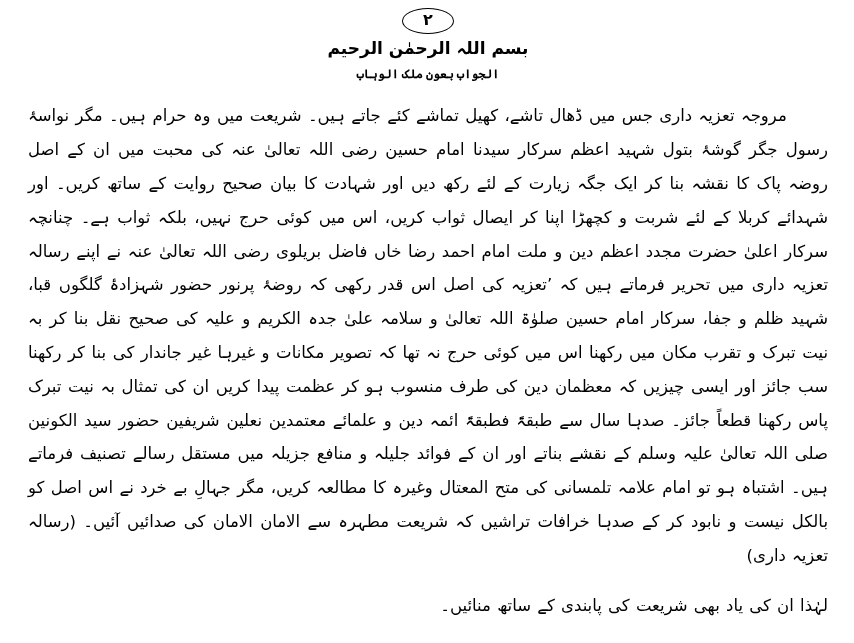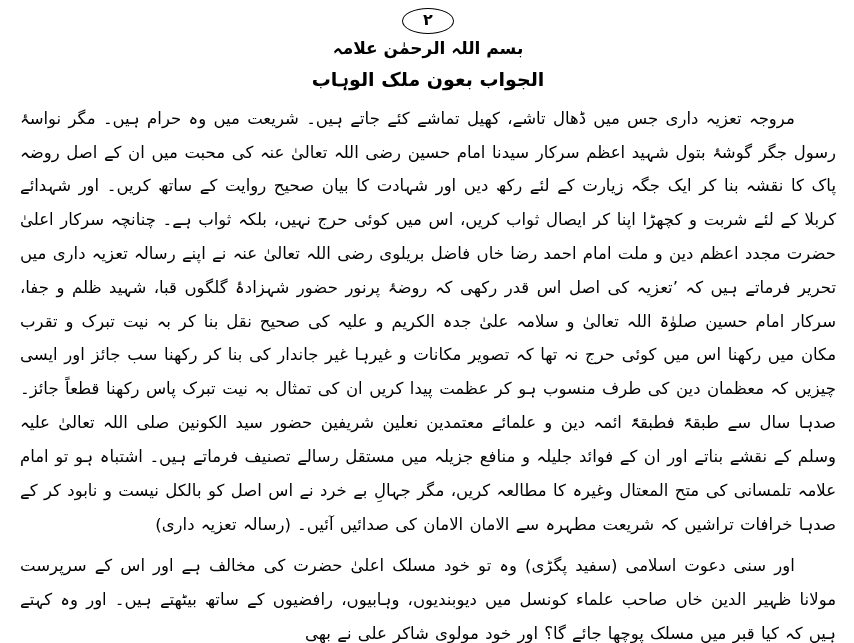--- a/index.html
+++ b/index.html
@@ -34,49 +34,51 @@
   }
   .bismillah {
     text-align: center;
     font-size: 17px;
     font-weight: bold;
     margin: 2px 0 4px 0;
     line-height: 1.5;
   }
   .heading {
     text-align: center;
-    font-size: 19px;
+    font-size: 12px;
     font-weight: bold;
     margin: 0 0 6px 0;
     line-height: 1.5;
+    font-family: Liberation Serif, serif;
   }
   .para {
-    margin: 8px;
+    margin: 16px;
     font-size: 16.5px;
     line-height: 2.05;
     text-align: justify;
     text-justify: inter-word;
     word-spacing: 1px;
   }
   .para.indent {
     text-indent: 2.5em;
   }
 </style>
 </head>
 <body>
 
 <div class="page">
 
   <div class="page-number-wrap">
     <span class="page-number">۲</span>
   </div>
 
-  <div class="bismillah">بسم اللہ الرحمٰن علامہ</div>
+  <div class="bismillah">بسم اللہ الرحمٰن الرحیم</div>
 
   <div class="heading">الجواب بعون ملک الوہاب</div>
 
   <p class="para indent">مروجہ تعزیہ داری جس میں ڈھال تاشے، کھیل تماشے کئے جاتے ہیں۔ شریعت میں وہ حرام ہیں۔ مگر نواسۂ رسول جگر گوشۂ بتول شہید اعظم سرکار سیدنا امام حسین رضی اللہ تعالیٰ عنہ کی محبت میں ان کے اصل روضہ پاک کا نقشہ بنا کر ایک جگہ زیارت کے لئے رکھ دیں اور شہادت کا بیان صحیح روایت کے ساتھ کریں۔ اور شہدائے کربلا کے لئے شربت و کچھڑا اپنا کر ایصال ثواب کریں، اس میں کوئی حرج نہیں، بلکہ ثواب ہے۔ چنانچہ سرکار اعلیٰ حضرت مجدد اعظم دین و ملت امام احمد رضا خاں فاضل بریلوی رضی اللہ تعالیٰ عنہ نے اپنے رسالہ تعزیہ داری میں تحریر فرماتے ہیں کہ ’تعزیہ کی اصل اس قدر رکھی کہ روضۂ پرنور حضور شہزادۂ گلگوں قبا، شہید ظلم و جفا، سرکار امام حسین صلوٰۃ اللہ تعالیٰ و سلامہ علیٰ جدہ الکریم و علیہ کی صحیح نقل بنا کر بہ نیت تبرک و تقرب مکان میں رکھنا اس میں کوئی حرج نہ تھا کہ تصویر مکانات و غیرہا غیر جاندار کی بنا کر رکھنا سب جائز اور ایسی چیزیں کہ معظمان دین کی طرف منسوب ہو کر عظمت پیدا کریں ان کی تمثال بہ نیت تبرک پاس رکھنا قطعاً جائز۔ صدہا سال سے طبقۃً فطبقۃً ائمہ دین و علمائے معتمدین نعلین شریفین حضور سید الکونین صلی اللہ تعالیٰ علیہ وسلم کے نقشے بناتے اور ان کے فوائد جلیلہ و منافع جزیلہ میں مستقل رسالے تصنیف فرماتے ہیں۔ اشتباہ ہو تو امام علامہ تلمسانی کی متح المعتال وغیرہ کا مطالعہ کریں، مگر جہالِ بے خرد نے اس اصل کو بالکل نیست و نابود کر کے صدہا خرافات تراشیں کہ شریعت مطہرہ سے الامان الامان کی صدائیں آئیں۔ (رسالہ تعزیہ داری)</p>
 
 
+  <p class="para">لہٰذا ان کی یاد بھی شریعت کی پابندی کے ساتھ منائیں۔</p>
 
   <p class="para indent">اور سنی دعوت اسلامی (سفید پگڑی) وہ تو خود مسلک اعلیٰ حضرت کی مخالف ہے اور اس کے سرپرست مولانا ظہیر الدین خاں صاحب علماء کونسل میں دیوبندیوں، وہابیوں، رافضیوں کے ساتھ بیٹھتے ہیں۔ اور وہ کہتے ہیں کہ کیا قبر میں مسلک پوچھا جائے گا؟ اور خود مولوی شاکر علی نے بھی</p>
 
 </div>
 
 </body></html>

